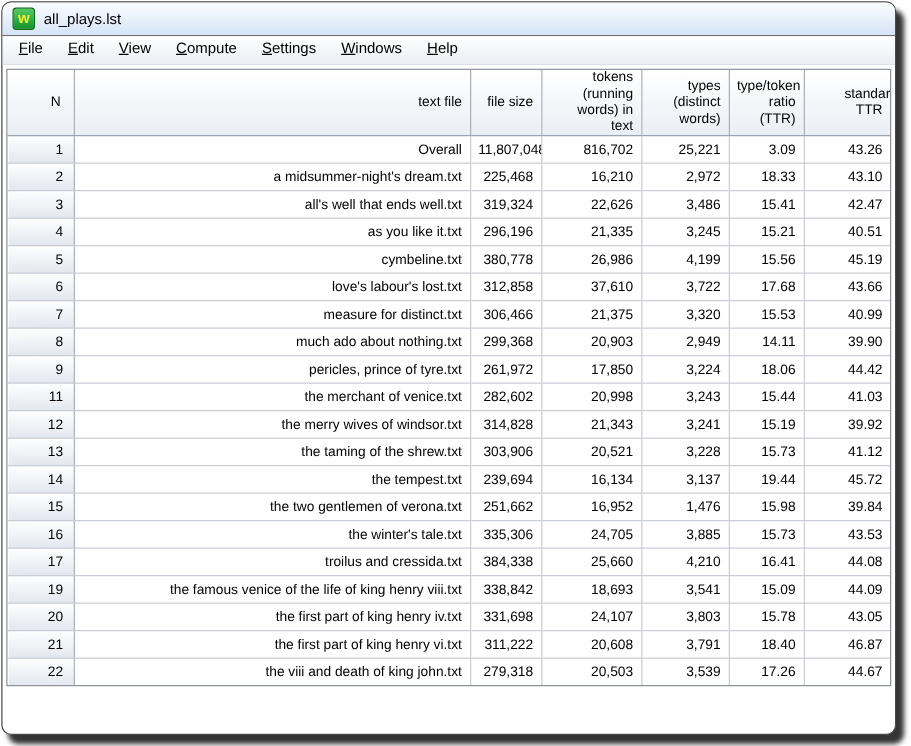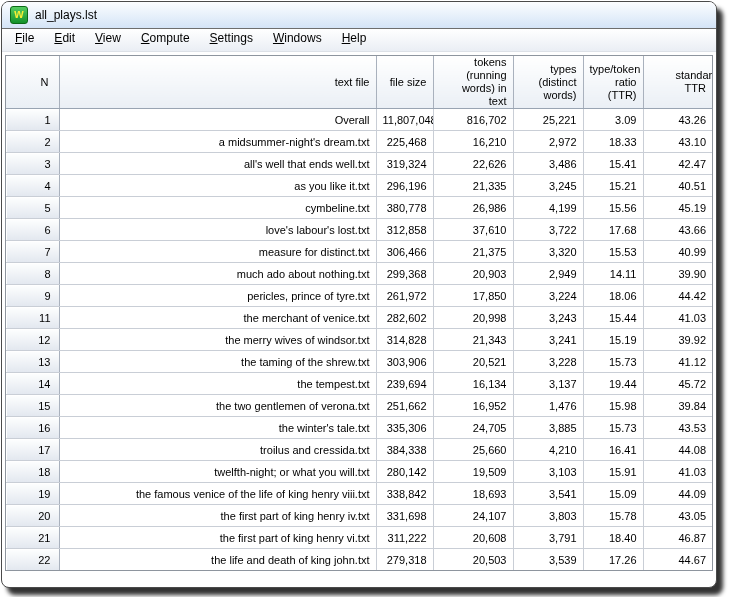--- a/index.html
+++ b/index.html
@@ -267,29 +267,20 @@
           <tr>
             <td class="col-n">17</td>
             <td class="col-file">troilus and cressida.txt</td>
             <td class="col-size">384,338</td>
             <td class="col-tokens">25,660</td>
             <td class="col-types">4,210</td>
             <td class="col-ttr">16.41</td>
             <td class="col-sttr">44.08</td>
           </tr>
           <tr>
-            <td class="col-n">18</td>
-            <td class="col-file">twelfth-night; or what you will.txt</td>
-            <td class="col-size">280,142</td>
-            <td class="col-tokens">19,509</td>
-            <td class="col-types">3,103</td>
-            <td class="col-ttr">15.91</td>
-            <td class="col-sttr">41.03</td>
-          </tr>
-          <tr>
             <td class="col-n">19</td>
             <td class="col-file">the famous venice of the life of king henry viii.txt</td>
             <td class="col-size">338,842</td>
             <td class="col-tokens">18,693</td>
             <td class="col-types">3,541</td>
             <td class="col-ttr">15.09</td>
             <td class="col-sttr">44.09</td>
           </tr>
           <tr>
             <td class="col-n">20</td>
@@ -304,21 +295,21 @@
             <td class="col-n">21</td>
             <td class="col-file">the first part of king henry vi.txt</td>
             <td class="col-size">311,222</td>
             <td class="col-tokens">20,608</td>
             <td class="col-types">3,791</td>
             <td class="col-ttr">18.40</td>
             <td class="col-sttr">46.87</td>
           </tr>
           <tr>
             <td class="col-n">22</td>
-            <td class="col-file">the life and death of king john.txt</td>
+            <td class="col-file">the viii and death of king john.txt</td>
             <td class="col-size">279,318</td>
             <td class="col-tokens">20,503</td>
             <td class="col-types">3,539</td>
             <td class="col-ttr">17.26</td>
             <td class="col-sttr">44.67</td>
           </tr>
         </tbody>
     </table>
   </div>
 

